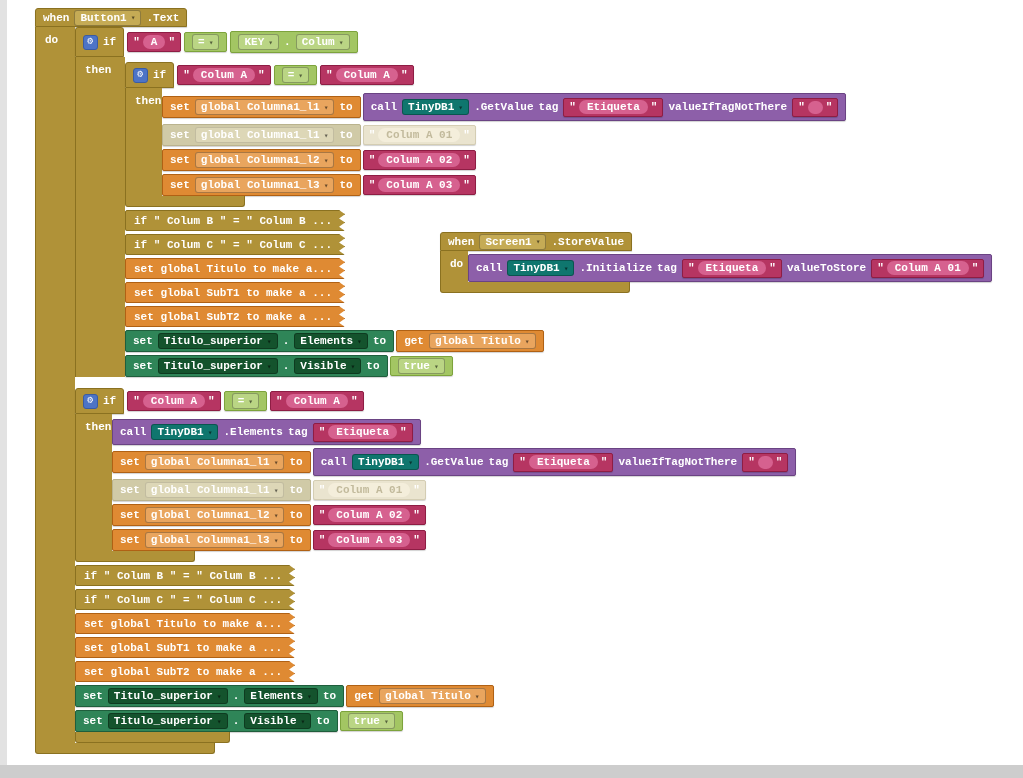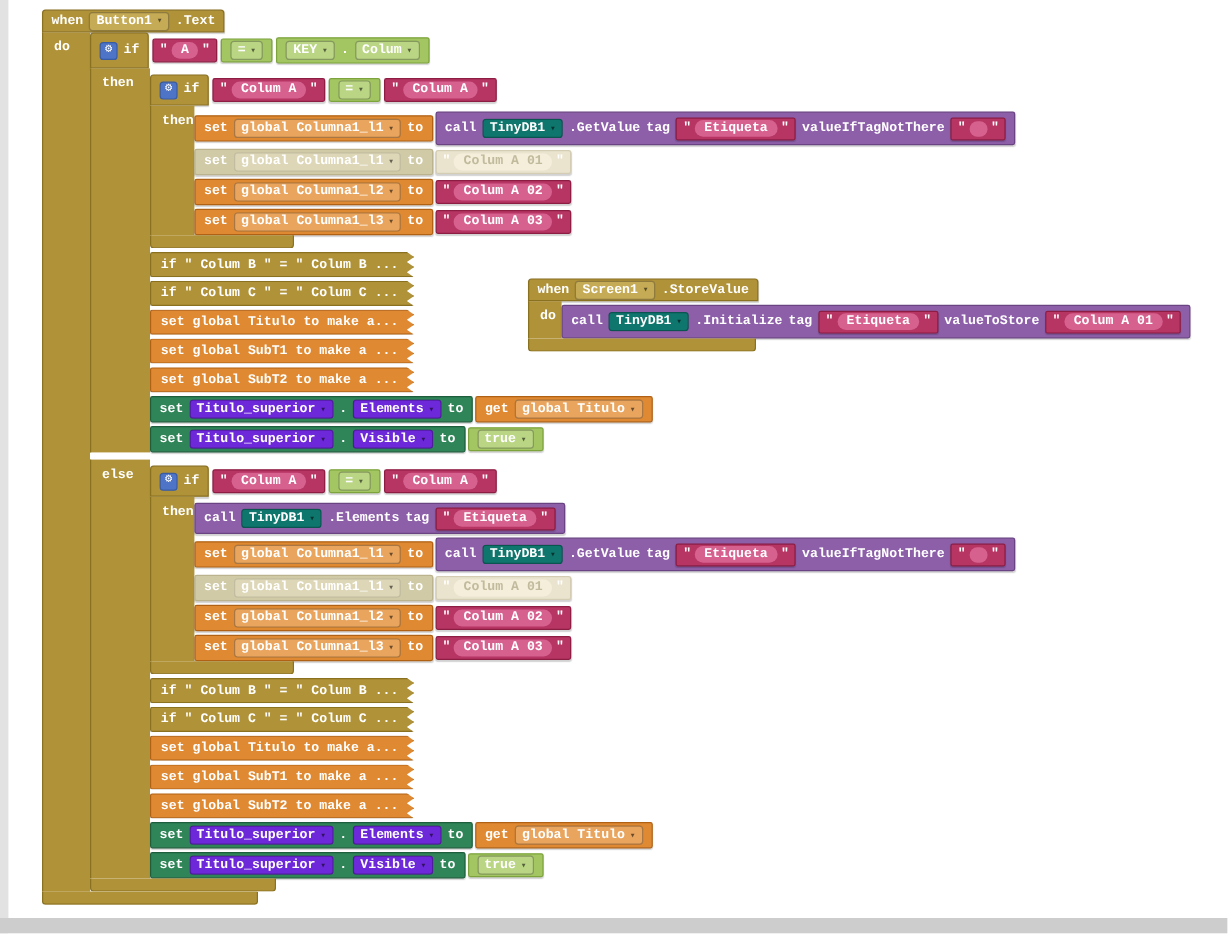--- a/index.html
+++ b/index.html
@@ -25,21 +25,21 @@
   .dis-o  { background:#d0caa7; border-color:#bab38e; }
   .dis-c  { background:#eae4cf; border-color:#d4cdb3; }
 
   
   .dd { display:inline-flex; align-items:center; gap:4px; padding:3px 5px; border-radius:3px;
         border:1px solid rgba(0,0,0,.28); height:16px; font-weight:bold; color:#fff; }
   .dd-gold   { background:#c5ab55; }
   .dd-orange { background:#e9a55e; }
   .dd-purple { background:#0f766e; }
   .dd-green  { background:#bad584; }
-  .dd-dgreen { background:#6d28d9; }
+  .dd-dgreen { background:#14532d; }
   .dd-dis    { background:#ddd7b7; border-color:rgba(0,0,0,.12); }
   .caret { display:inline-block; line-height:1; }
   .caret::after { content:"▾"; font-size:8px; color:rgba(0,0,0,.55); }
 
   
   .tb { height:20px; gap:3px; padding:0 5px; }
   .tb::before { content:'"'; color:#fff; font-weight:bold; }
   .tb::after  { content:'"'; color:#fff; font-weight:bold; }
   .tbs { height:19px;align-items:center; }
   .pill { background:#d6618f; border-radius:9px; padding:1px 8px; min-height:13px; min-width:8px;
@@ -271,21 +271,20 @@
                   <span class="dd dd-green">
                       <span>true</span>
                       <span class="caret"></span>
                     </span>
                 </span>
               </div>
             </div>
           </div>
 
           <div class="vrow mt6">
-            <div class="spine w50"><span>else</span></div>
             <div class="stack">
 
               <div class="colstart">
                 <div class="ifhdr">
                   <div class="b gold h26" style="border-radius:3px 3px 0 0;">
                     <span class="gear">⚙</span>
                     <span class="kw">if</span>
                   </div>
                   <span class="b crimson tb">
                       <span class="pill">Colum A</span>

